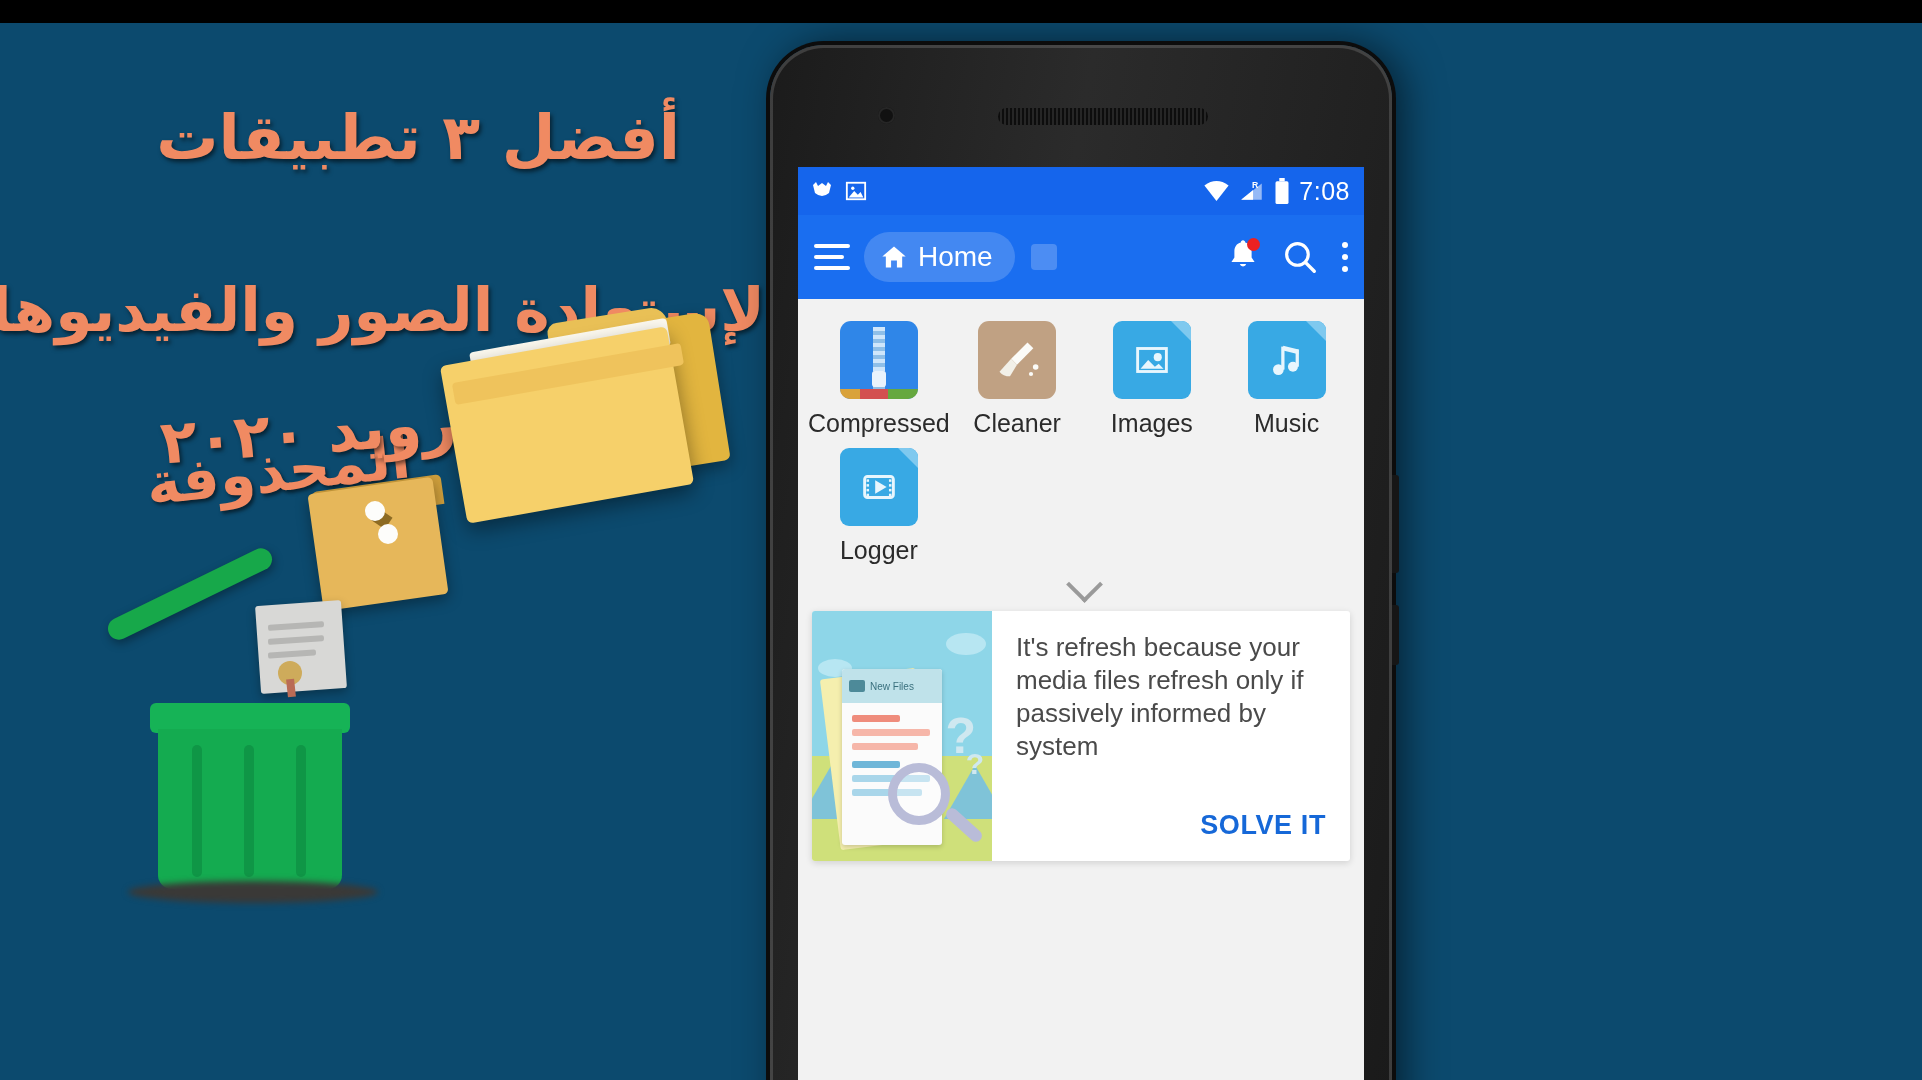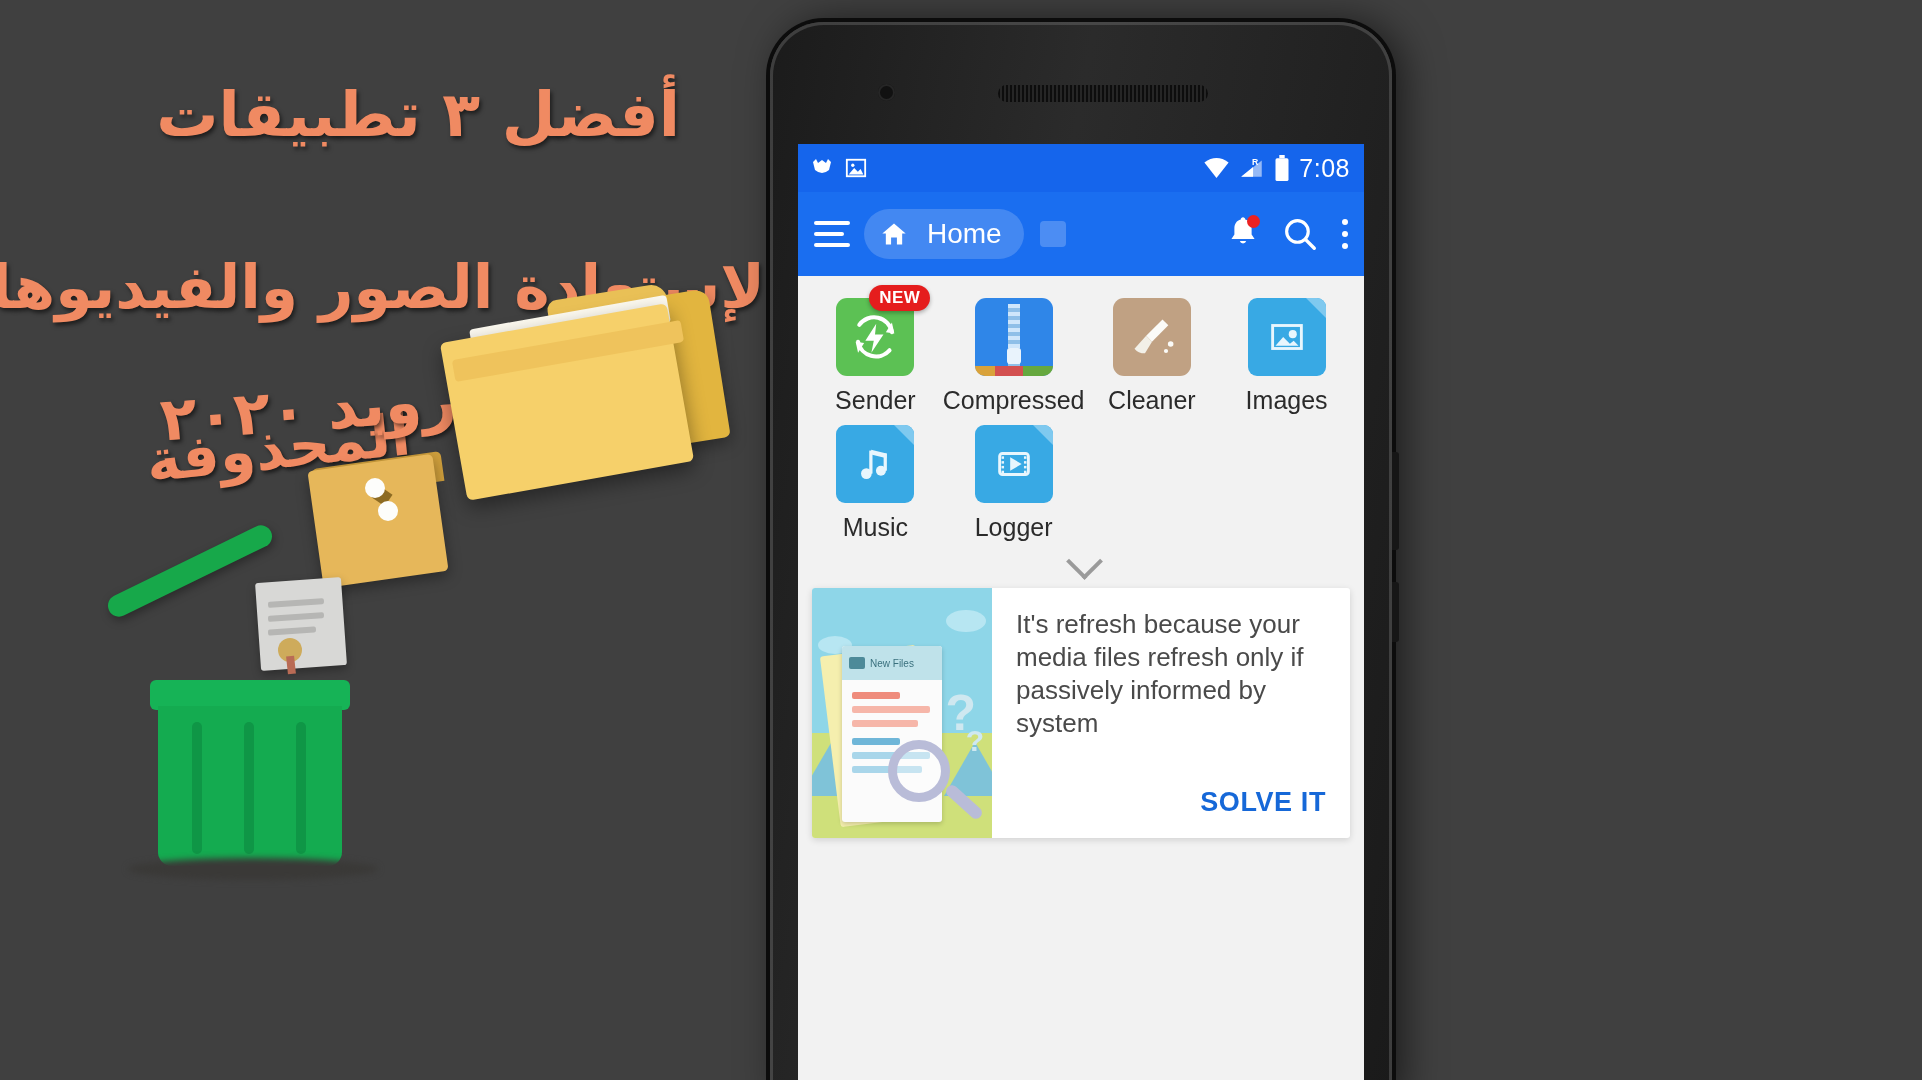--- a/index.html
+++ b/index.html
@@ -6,22 +6,23 @@
   html,body{ background:#000; }
   body{
     width:1922px; height:1080px; overflow:hidden;
     font-family:"Liberation Sans", sans-serif;
     position:relative;
   }
 
   
   #poster{
     position:absolute; inset:0;
-    background:#404040;
+    background:#0c4a6e;
     overflow:hidden;
+    margin-top:23px;
   }
 
   
   .arabic-block{
     position:absolute;
     left:0; top:0; width:880px; height:520px;
     direction:rtl;
     text-align:center;
     pointer-events:none;
   }
@@ -181,21 +182,21 @@
     display:flex; align-items:center; padding:0 16px;
     gap:14px; color:#fff;
   }
   .hamburger{ width:36px; display:flex; flex-direction:column; gap:7px; cursor:pointer;}
   .hamburger i{ display:block; height:4px; background:#fff; border-radius:2px;}
   .hamburger i:nth-child(1){ width:36px;}
   .hamburger i:nth-child(2){ width:30px;}
   .hamburger i:nth-child(3){ width:36px;}
 
   .home-chip{
-    display:flex; align-items:center; gap:19px;
+    display:flex; align-items:center; gap:10px;
     background:rgba(255,255,255,.18);
     border-radius:26px; padding:9px 22px 9px 16px;
     font-size:28px; color:#fff;
   }
   .tab-ghost{
     width:26px; height:26px; border-radius:4px;
     background:rgba(255,255,255,.22);
     margin-left:2px;
   }
   .appbar-actions{ margin-left:auto; display:flex; align-items:center; gap:24px;}
@@ -432,33 +433,20 @@
               <i></i>
               <i></i>
             </div>
         </div>
       </div>
 
       <div class="grid-wrap">
         <div class="grid">
 
 
-          <div class="cell">
-            <div class="tile t-sender">
-              <svg width="58" height="58" viewBox="0 0 48 48">
-                <path d="M38 20 A15 15 0 0 0 11 14" fill="none" stroke="#fff" stroke-width="3.4" stroke-linecap="round"></path>
-                <path d="M10 28 A15 15 0 0 0 36 35" fill="none" stroke="#fff" stroke-width="3.4" stroke-linecap="round"></path>
-                <path fill="#fff" d="M38 12 L40 21 L33 20 Z"></path>
-                <path fill="#fff" d="M10 37 L8 28 L15 29 Z"></path>
-                <path fill="#fff" d="M25 13 L16 27 L23 27 L21 37 L31 22 L24 22 Z"></path>
-              </svg>
-              <span class="badge-new">NEW</span>
-            </div>
-            <span class="tile-label">Sender</span>
-          </div>
 
           <div class="cell">
             <div class="tile t-compressed">
               <div class="zip-strip"></div>
               <div class="zip-pull"></div>
               <div class="zip-base"></div>
             </div>
             <span class="tile-label">Compressed</span>
           </div>
 

